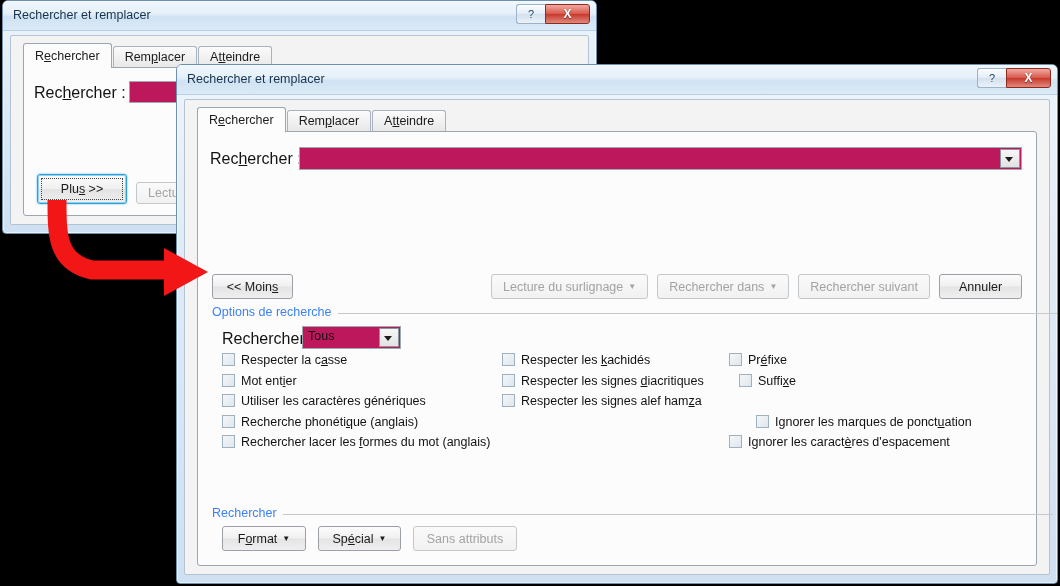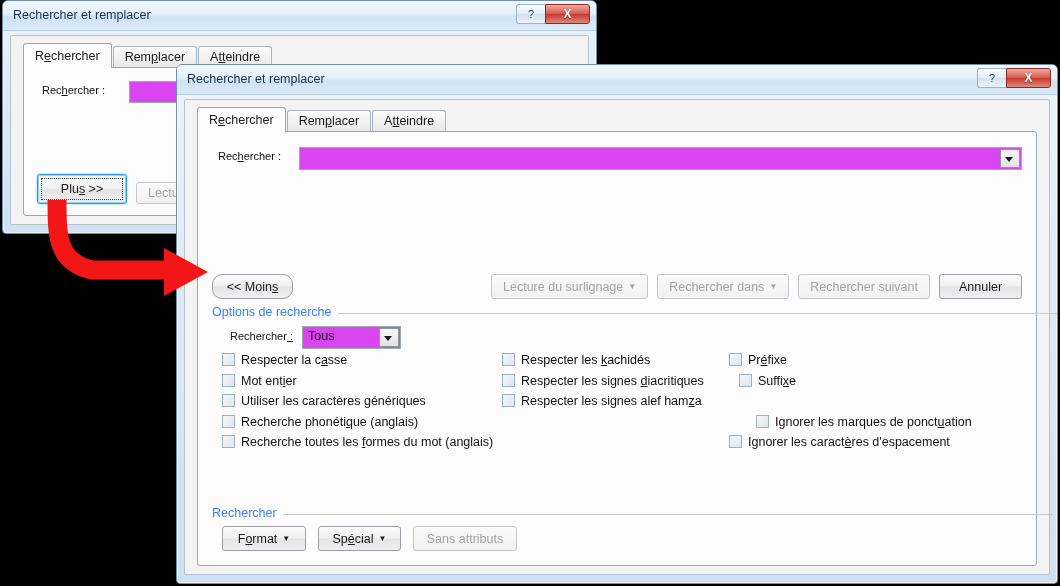--- a/index.html
+++ b/index.html
@@ -69,23 +69,23 @@
     border-color: #9aa6b2;
     position: relative; z-index: 3;
   }
   .tabpanel {
     position: absolute; left: 12px; right: 12px; top: 31px;
     background: #fcfcfc; border: 1px solid #9aa6b2; border-radius: 0 3px 3px 3px;
   }
   u.ak { text-decoration: underline; }
 
   
-  .lbl { font-size: 11px; color: #121212; margin-left: 8px; }
+  .lbl { font-size: 16px; color: #121212; }
   .combo {
-    background: #d946ef; border: 1px solid #a0a8b0; height: 22px; position: relative;
+    background: #be185d; border: 1px solid #a0a8b0; height: 22px; position: relative;
   }
   .combo .arrow {
     position: absolute; right: 1px; top: 1px; width: 18px; height: 18px;
     background: linear-gradient(to bottom,#f7f7f7,#e2e2e2);
     border: 1px solid #8d949c;
   }
   .combo .arrow:after {
     content: ""; position: absolute; left: 4px; top: 7px;
     border-left: 4px solid transparent; border-right: 4px solid transparent;
     border-top: 5px solid #1b1b1b;
@@ -193,21 +193,21 @@
 
       <div class="tabpanel" style="top:31px; bottom:8px;">
 
         <div class="lbl" style="position:absolute; left:12px; top:18px;"><span>Rec</span><u class="ak">h</u><span>ercher :</span></div>
         <div class="combo" style="position:absolute; left:101px; top:15px; right:14px; height:23px;">
           <div class="cval"></div>
           <div class="arrow" style="top:1px; right:1px; width:20px; height:19px;"></div>
         </div>
 
         <div style="position:absolute; left:14px; top:142px;">
-          <div class="btn" style="width:81px;border-radius:10px;">
+          <div class="btn" style="width:81px;">
             <span>&lt;&lt; Moin</span>
               <u class="ak">s</u>
               <span></span>
           </div>
         </div>
 
         <div style="position:absolute; right:14px; top:142px; display:flex; gap:9px;">
           <div class="btn dis">
             <span>Lecture du surlignage</span>
               <span class="caret">▼</span>
@@ -261,21 +261,21 @@
           </div>
           <div class="btn dis" style="width:104px;">
             <span>Sans attributs</span>
           </div>
         </div>
 
       <div class="cb" style="left: 24px; top: 221px;"><span class="box"></span><span>Respecter la c</span><u class="ak">a</u><span>sse</span></div>
           <div class="cb" style="left: 24px; top: 241.5px;"><span class="box"></span><span>Mot ent</span><u class="ak">i</u><span>er</span></div>
           <div class="cb" style="left: 24px; top: 262px;"><span class="box"></span><span>Utiliser les caractères </span><u class="ak">g</u><span>énériques</span></div>
           <div class="cb" style="left: 24px; top: 282.5px;"><span class="box"></span><span>Recherche phonéti</span><u class="ak">q</u><span>ue (anglais)</span></div>
-          <div class="cb" style="left: 24px; top: 303px;"><span class="box"></span><span>Recherche toutes les </span><u class="ak">f</u><span>ormes du mot (anglais)</span></div>
+          <div class="cb" style="left: 24px; top: 303px;"><span class="box"></span><span>Rechercher lacer les </span><u class="ak">f</u><span>ormes du mot (anglais)</span></div>
           <div class="cb" style="left: 304px; top: 221px;"><span class="box"></span><span>Respecter les </span><u class="ak">k</u><span>achidés</span></div>
           <div class="cb" style="left: 304px; top: 241.5px;"><span class="box"></span><span>Respecter les signes </span><u class="ak">d</u><span>iacritiques</span></div>
           <div class="cb" style="left: 304px; top: 262px;"><span class="box"></span><span>Respecter les signes alef ham</span><u class="ak">z</u><span>a</span></div>
           <div class="cb" style="left: 531px; top: 221px;"><span class="box"></span><span>Pr</span><u class="ak">é</u><span>fixe</span></div>
           <div class="cb" style="left: 531px; top: 241.5px; padding-left: 10px;"><span class="box"></span><span>Suffi</span><u class="ak">x</u><span>e</span></div>
           <div class="cb" style="left: 558px; top: 282.5px;"><span class="box"></span><span>Ignorer les marques de ponct</span><u class="ak">u</u><span>ation</span></div>
           <div class="cb" style="left: 531px; top: 303px;"><span class="box"></span><span>Ignorer les caract</span><u class="ak">è</u><span>res d'espacement</span></div>
         </div>
     </div>
   </div>

